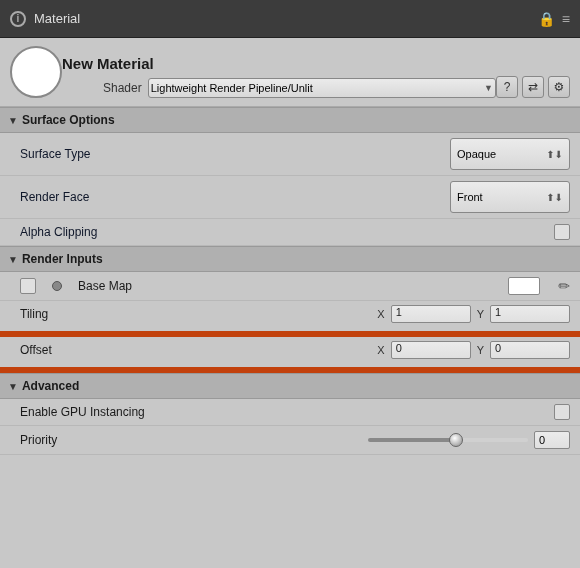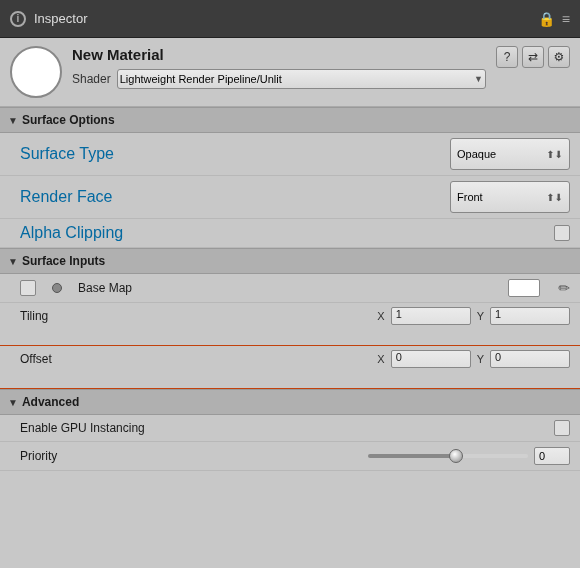--- a/index.html
+++ b/index.html
@@ -58,22 +58,21 @@
       color: #aaa;
       font-size: 14px;
       cursor: pointer;
     }
 
     
     .material-header {
       background: #c8c8c8;
       padding: 8px 10px;
       display: flex;
-      align-items: flex-start;
-      gap: 10px;
+      align-items: flex-end;
       border-bottom: 1px solid #aaa;
     }
     .material-preview {
       width: 52px;
       height: 52px;
       background: #ffffff;
       border-radius: 50%;
       border: 2px solid #888;
       flex-shrink: 0;
     }
@@ -89,20 +88,21 @@
       color: #1a1a1a;
     }
     .material-shader-row {
       display: flex;
       align-items: center;
       gap: 6px;
     }
     .material-shader-label {
       font-size: 12px;
       color: #333;
+      margin-left: 41px;
     }
     .shader-dropdown {
       flex: 1;
       height: 20px;
       background: linear-gradient(to bottom, #ebebeb, #d8d8d8);
       border: 1px solid #888;
       border-radius: 3px;
       font-size: 11px;
       padding: 0 2px;
       display: flex;
@@ -167,22 +167,22 @@
     }
     .prop-row {
       display: flex;
       align-items: center;
       padding: 5px 10px 5px 20px;
       min-height: 26px;
       border-bottom: 1px solid #b8b8b8;
     }
     .prop-label {
       flex: 1;
-      color: #0369a1;
-      font-size: 16px;
+      color: #0f172a;
+      font-size: 12px;
     }
     .prop-control {
       display: flex;
       align-items: center;
       gap: 4px;
     }
 
     
     .prop-dropdown {
       height: 32px;
@@ -259,22 +259,22 @@
     }
     .basemap-pencil {
       font-size: 14px;
       color: #555;
       cursor: pointer;
     }
 
     .tiling-row, .offset-row {
       display: flex;
       align-items: center;
-      padding: 4px 10px 20px 20px;
-      border-bottom: 1px solid #c2410c;
+      padding: 4px 10px 8px 20px;
+      border-bottom: 6px solid #c2410c;
     }
     .tiling-label {
       flex: 1;
       font-size: 12px;
       color: #1a1a1a;
     }
     .xy-inputs {
       display: flex;
       align-items: center;
       gap: 6px;
@@ -364,21 +364,21 @@
   </style>
 </head>
 <body>
 
 <div class="inspector-window">
 
   <div class="title-bar">
     <div class="title-bar-info-icon">
       <span>i</span>
     </div>
-    <span class="title-bar-title">Inspector</span>
+    <span class="title-bar-title">Material</span>
     <div class="title-bar-actions">
       <span class="title-bar-lock-icon">🔒</span>
       <span class="title-bar-menu-icon">≡</span>
     </div>
   </div>
 
   <div class="content-scroll">
 
     <div class="material-header">
       <div class="material-preview"></div>
@@ -431,21 +431,21 @@
       <div class="prop-row">
         <span class="prop-label">Alpha Clipping</span>
         <div class="prop-control">
           <div class="prop-checkbox"></div>
         </div>
       </div>
     </div>
 
     <div class="section-header">
       <span class="section-arrow">▼</span>
-      <span class="section-title">Surface Inputs</span>
+      <span class="section-title">Render Inputs</span>
     </div>
 
     <div class="surface-inputs-area">
 
       <div class="basemap-row">
         <div class="basemap-checkbox"></div>
         <div class="basemap-dot"></div>
         <span class="basemap-label">Base Map</span>
         <div class="basemap-color-swatch"></div>
         <span class="basemap-pencil" style="margin-left:6px;">✏</span>

